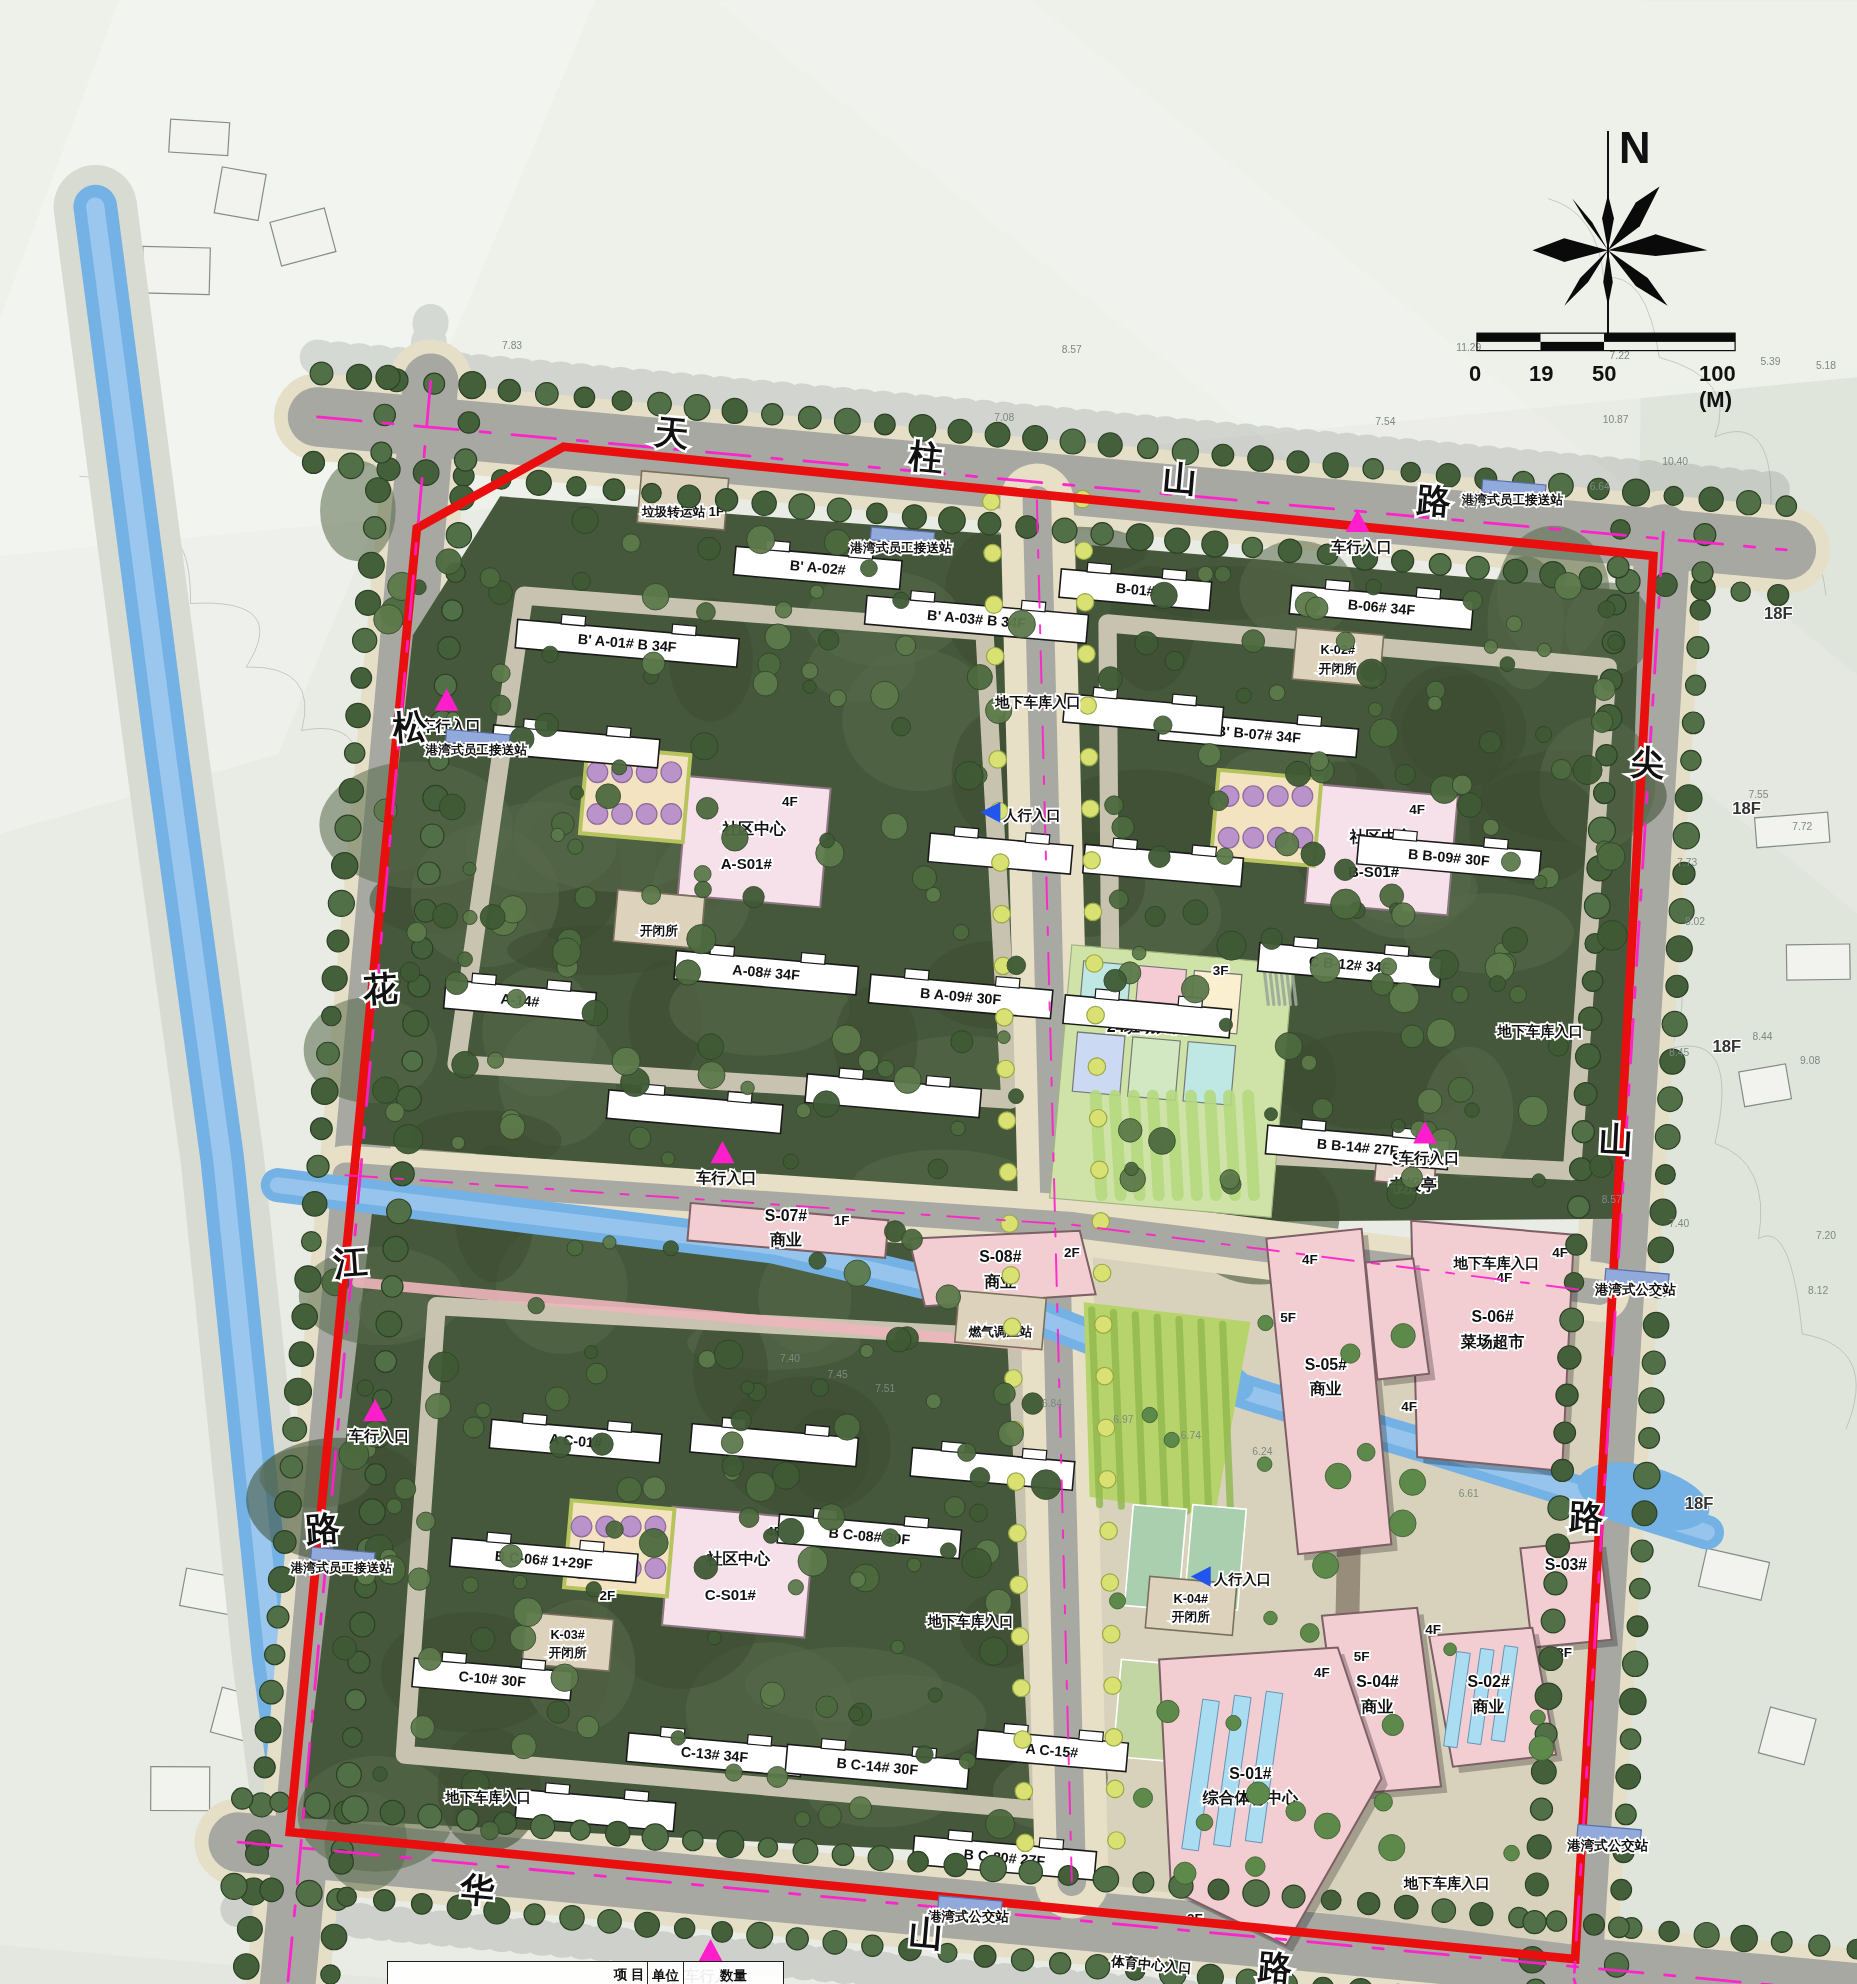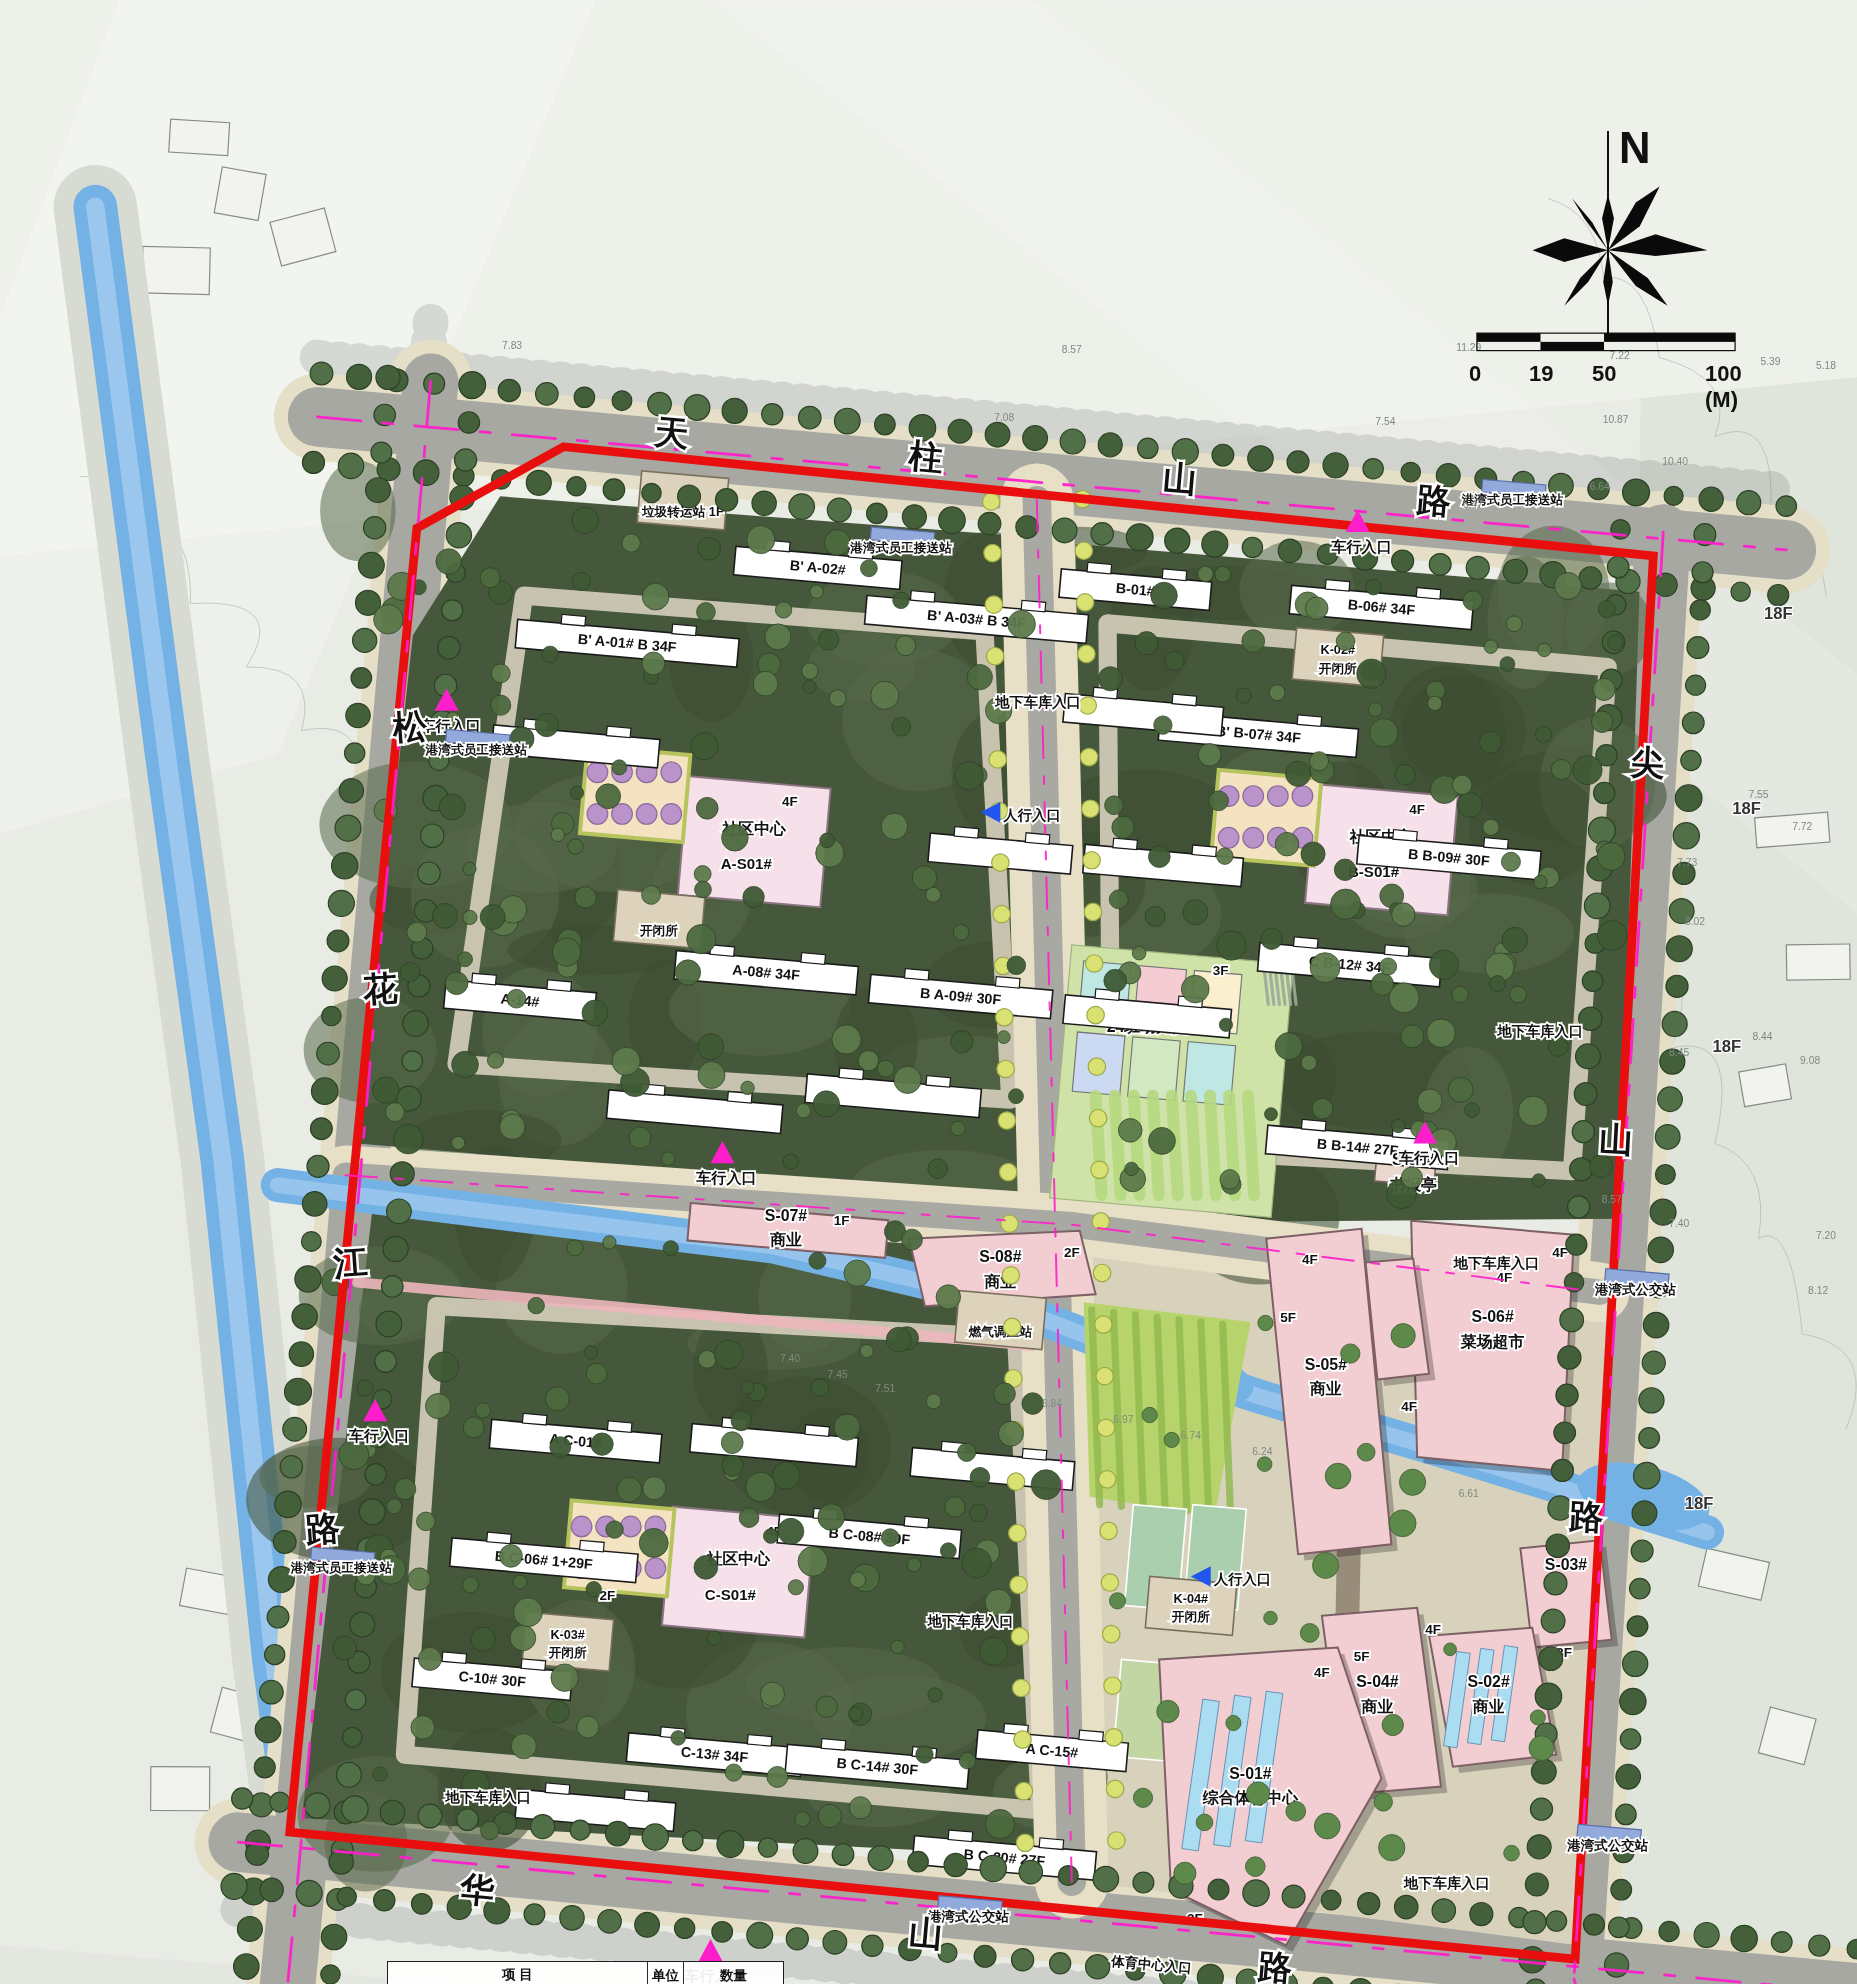--- a/index.html
+++ b/index.html
@@ -1,21 +1,21 @@
 <!DOCTYPE html>
 <html style="font-size:6.4px"><head>
 <meta charset="utf-8">
 <style>
   html,body{margin:0;padding:0;background:#dfe2db;font-family:"Liberation Sans","DejaVu Sans",sans-serif;}
   #stage{position:relative;width:1857px;height:2629px;overflow:hidden;
          background:linear-gradient(115deg,#eef0ea 0%,#e7eae3 30%,#e2e7df 55%,#e6e9e2 100%);}
   #mapsvg{position:absolute;left:0;top:0;}
   .panel{position:absolute;background:rgba(255,255,255,.93);border:1.6px solid #1c1c1c;box-sizing:border-box;}
   .tbl-header{display:flex;align-items:center;border-bottom:2.4px double #1c1c1c;font-weight:bold;}
-  .tlabel{flex:1;text-align:center;padding:0 2.4px;line-height:1.05;}
+  .tlabel{flex:1;text-align:right;padding:0 2.4px;line-height:1.05;}
   .tunit{width:35px;text-align:center;border-left:1.2px solid #2a2a2a;align-self:stretch;display:flex;align-items:center;justify-content:center;}
   .tval{width:99px;text-align:center;border-left:1.2px solid #2a2a2a;align-self:stretch;display:flex;align-items:center;justify-content:center;}
   #main-table{font-size:12px;color:#111;}
   #compassbox{position:absolute;left:1469px;top:119px;width:278px;height:302px;}
   .scale-labels{position:absolute;display:flex;color:#111;font-size:22px;font-weight:bold;}
 </style>
 </head>
 <body>
 
 <div id="stage">
@@ -1414,21 +1414,21 @@
     <svg width="278" height="56" viewBox="0 0 700 140" style="position:absolute;left:0;top:206px">
       <rect x="20" y="20" width="160" height="22" fill="#0a0a0a"></rect>
       <rect x="180" y="42" width="160" height="22" fill="#0a0a0a"></rect>
       <rect x="340" y="20" width="330" height="22" fill="#0a0a0a"></rect>
       <rect x="20" y="20" width="650" height="44" fill="none" stroke="#0a0a0a" stroke-width="3"></rect>
     </svg>
     <div class="scale-labels" style="left:0;top:242px;width:278px">
       <span style="position:absolute;left:0">0</span>
       <span style="position:absolute;left:60px">19</span>
       <span style="position:absolute;left:123px">50</span>
-      <span style="position:absolute;left:236px">100 (M)</span>
+      <span style="position:absolute;left:230px">100 (M)</span>
     </div>
   </div>
 
   <div id="main-table" class="panel" style="left:387px;top:1961px;width:397px;">
     <div class="tbl-header" style="height:27px;">
       <div class="tlabel" style="font-size:13.5px">项  目</div>
       <div class="tunit" style="font-size:13.5px">单位</div>
       <div class="tval" style="font-size:13.5px">数量</div>
     </div>
 

